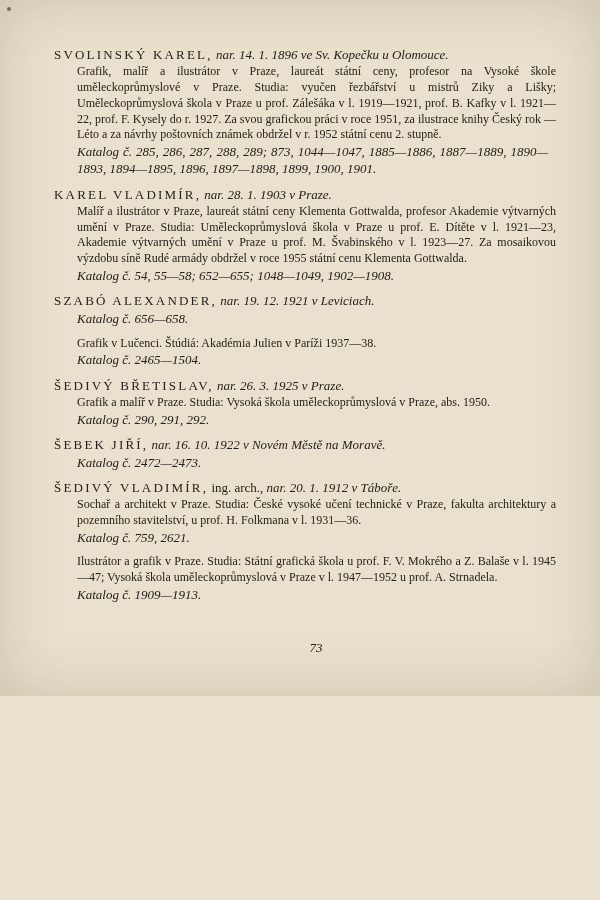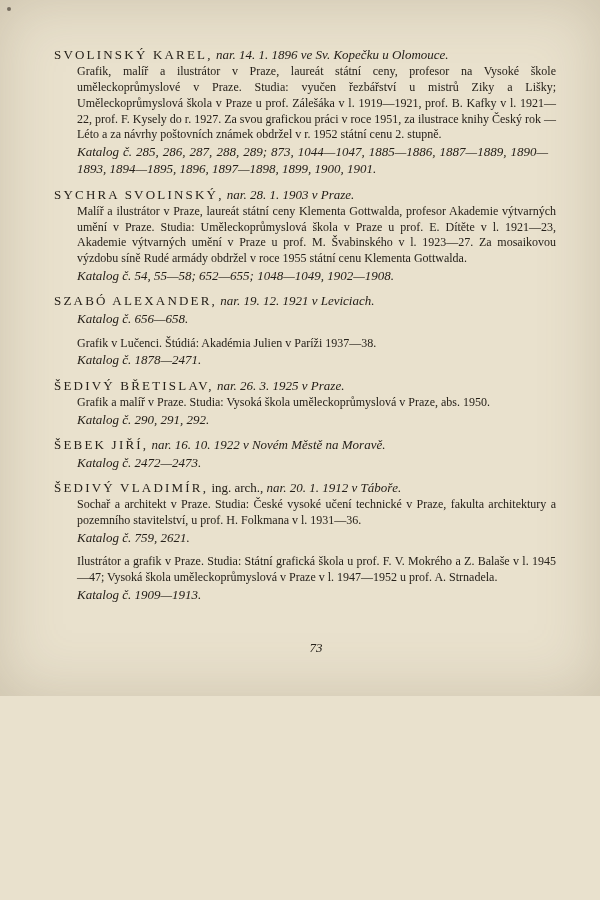--- a/index.html
+++ b/index.html
@@ -69,33 +69,33 @@
 <div class="page">
   <div class="speck"></div>
 
   <article class="entry">
     <h2 class="head"><span class="nm">SVOLINSKÝ KAREL,</span> <span class="birth">nar. 14. 1. 1896 ve Sv. Kopečku u Olomouce.</span></h2>
     <p class="body">Grafik, malíř a ilustrátor v Praze, laureát státní ceny, profesor na Vysoké škole uměleckoprůmyslové v Praze. Studia: vyučen řezbářství u mistrů Ziky a Lišky; Uměleckoprůmyslová škola v Praze u prof. Zálešáka v l. 1919—1921, prof. B. Kafky v l. 1921—22, prof. F. Kysely do r. 1927. Za svou grafickou práci v roce 1951, za ilustrace knihy Český rok — Léto a za návrhy poštovních známek obdržel v r. 1952 státní cenu 2. stupně.</p>
     <p class="katalog">Katalog č. 285, 286, 287, 288, 289; 873, 1044—1047, 1885—1886, 1887—1889, 1890—1893, 1894—1895, 1896, 1897—1898, 1899, 1900, 1901.</p>
   </article>
 
   <article class="entry">
-    <h2 class="head"><span class="nm">SYCHRA SVOLINSKÝ,</span> <span class="birth">nar. 28. 1. 1903 v Praze.</span></h2>
+    <h2 class="head"><span class="nm">KAREL VLADIMÍR,</span> <span class="birth">nar. 28. 1. 1903 v Praze.</span></h2>
     <p class="body">Malíř a ilustrátor v Praze, laureát státní ceny Klementa Gottwalda, profesor Akademie výtvarných umění v Praze. Studia: Uměleckoprůmyslová škola v Praze u prof. E. Dítěte v l. 1921—23, Akademie výtvarných umění v Praze u prof. M. Švabinského v l. 1923—27. Za mosaikovou výzdobu síně Rudé armády obdržel v roce 1955 státní cenu Klementa Gottwalda.</p>
     <p class="katalog">Katalog č. 54, 55—58; 652—655; 1048—1049, 1902—1908.</p>
   </article>
 
   <article class="entry">
     <h2 class="head"><span class="nm">SZABÓ ALEXANDER,</span> <span class="birth">nar. 19. 12. 1921 v Leviciach.</span></h2>
     <p class="katalog">Katalog č. 656—658.</p>
   </article>
 
   <article class="entry">
     <p class="body">Grafik v Lučenci. Štúdiá: Akadémia Julien v Paríži 1937—38.</p>
-    <p class="katalog">Katalog č. 1878—2471.</p>
+    <p class="katalog">Katalog č. 2465—1504.</p>
   </article>
 
   <article class="entry">
     <h2 class="head"><span class="nm">ŠEDIVÝ BŘETISLAV,</span> <span class="birth">nar. 26. 3. 1925 v Praze.</span></h2>
     <p class="body">Grafik a malíř v Praze. Studia: Vysoká škola uměleckoprůmyslová v Praze, abs. 1950.</p>
     <p class="katalog">Katalog č. 290, 291, 292.</p>
   </article>
 
   <article class="entry">
     <h2 class="head"><span class="nm">ŠEBEK JIŘÍ,</span> <span class="birth">nar. 16. 10. 1922 v Novém Městě na Moravě.</span></h2>

